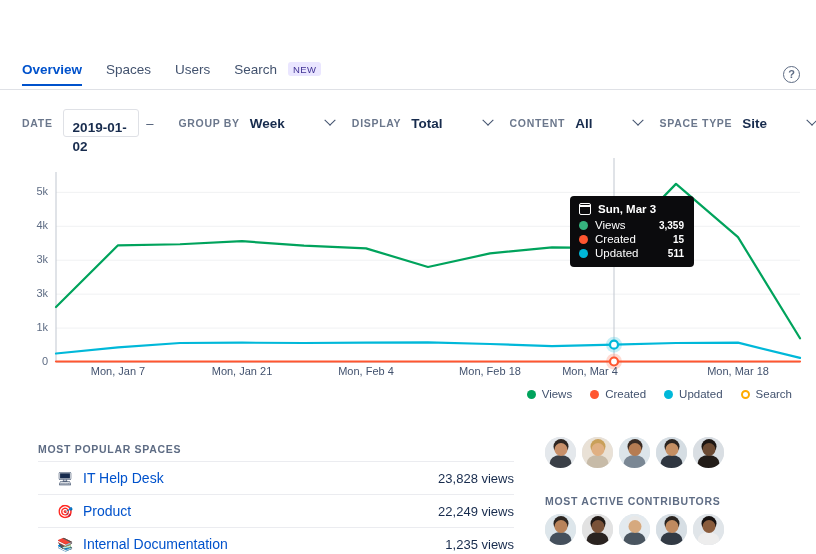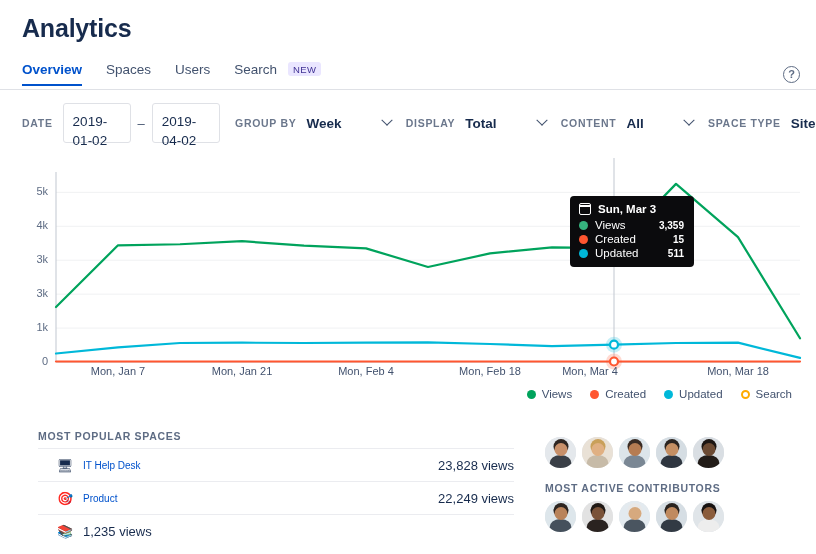--- a/index.html
+++ b/index.html
@@ -54,22 +54,22 @@
   .filters {
     position: absolute; left: 22px; top: 109px;
     display: flex; align-items: center; height: 28px;
   }
   .flabel {
     font-size: 10.5px; font-weight: bold; letter-spacing: 0.7px;
     color: #6B778C; margin-right: 10px; white-space: nowrap;
   }
   .dateinput {
     border: 1px solid #DFE1E6; border-radius: 3px; background: #fff;
-    font-size: 13.5px; font-weight: normal; color: #172B4D;
-    padding: 8px 9px; height: 40px; line-height: 19px; cursor: text;
+    font-size: 13.5px; font-weight: bold; color: #172B4D;
+    padding: 8px 9px; height: 28px; line-height: 19px; cursor: text;
   }
   .dash { margin: 0 7px; color: #42526E; font-size: 13px; }
   .dropdown {
     display: flex; align-items: center; cursor: pointer;
     font-size: 13.5px; font-weight: bold; color: #172B4D; white-space: nowrap; gap: 35px;
   }
   .dropdown .caret {
     display: inline-block; margin-left: 6px; width: 8px; height: 8px;
     border-right: 1.8px solid #42526E; border-bottom: 1.8px solid #42526E;
     transform: rotate(45deg) translate(-2px,-2px);
@@ -114,31 +114,31 @@
     position: absolute; left: 0; top: 388px; width: 816px;
     display: flex; justify-content: flex-end; padding-right: 24px;
   }
   .leg-item { display: flex; align-items: center; margin-left: 18px; cursor: pointer; }
   .leg-dot { width: 9px; height: 9px; border-radius: 50%; margin-right: 6px; }
   .leg-dot.hollow { background: transparent !important; border: 2px solid #FFAB00; }
   .leg-lbl { font-size: 11.5px; color: #42526E; }
 
   
   .sec-title {
-    font-size: 10.5px; font-weight: bold; letter-spacing: 0.7px; color: #5E6C84;
+    font-size: 10.5px; font-weight: bold; letter-spacing: 0.7px; color: #5E6C84; margin-top: 13px;
   }
   .spaces { position: absolute; left: 38px; top: 430px; width: 476px; }
   .spaces .sec-title { margin-bottom: 6px; display: block; }
   .space-row {
     display: flex; align-items: center; height: 33px;
     border-top: 1px solid #EBECF0; padding-left: 18px;
   }
   .space-row:first-of-type { border-top: 1px solid #EBECF0; }
   .space-icon { width: 18px; margin-right: 9px; font-size: 13px; line-height: 1; flex: none; text-align: center; }
-  .space-name { font-size: 10px; color: #0052CC; cursor: pointer; flex: 1; }
+  .space-name { font-size: 14px; color: #0052CC; cursor: pointer; flex: 1; }
   .space-views { font-size: 13px; color: #172B4D; }
 
   .people { position: absolute; left: 545px; top: 430px; width: 250px; }
   .people .sec-title { display: block; }
   .avatars { display: flex; margin-top: 7px; }
   .avatar {
     width: 31px; height: 31px; border-radius: 50%; margin-right: 6px;
     overflow: hidden; position: relative; flex: none; cursor: pointer;
     background: #DFE1E6;
   }
@@ -151,21 +151,20 @@
     position: absolute; left: 50%; top: 58%; width: 74%; height: 62%;
     border-radius: 45% 45% 0 0; transform: translateX(-50%);
   }
   .people-gap { height: 14px; }
 </style>
 </head>
 <body>
 
 <div id="app">
 
-  <div class="page-title">Analytics</div>
 
   <div class="tabbar">
     <div class="tabs">
       <div class="tab active">
         <span class="lbl">Overview</span>
       </div>
       <div class="tab">
         <span class="lbl">Spaces</span>
       </div>
       <div class="tab">
@@ -176,21 +175,20 @@
         <span class="badge-new">NEW</span>
       </div>
     </div>
   </div>
   <div class="help-icon">?</div>
 
   <div class="filters">
     <span class="flabel">DATE</span>
     <span class="dateinput">2019-01-02</span>
     <span class="dash">–</span>
-    <span class="dateinput">2019-04-02</span>
     <span class="gap"></span>
     <span class="flabel">GROUP BY</span>
     <span class="dropdown">
       <span>Week</span>
       <i class="caret"></i>
     </span>
     <span class="gap"></span>
     <span class="flabel">DISPLAY</span>
     <span class="dropdown">
       <span>Total</span>
@@ -299,20 +297,21 @@
           <span class="space-name">IT Help Desk</span>
           <span class="space-views">23,828 views</span>
         </div>
         <div class="space-row">
           <span class="space-icon">🎯</span>
           <span class="space-name">Product</span>
           <span class="space-views">22,249 views</span>
         </div>
         <div class="space-row">
           <span class="space-icon">📚</span>
+          <span class="space-name">Internal Documentation</span>
           <span class="space-views">1,235 views</span>
         </div>
       </div>
   </div>
 
   <div class="people">
     <div class="avatars" id="readers-host">
         <div class="avatar">
           <div class="bg" style="background: rgb(228, 232, 236);"></div>
           <div class="body" style="background: rgb(58, 63, 71);"></div>

